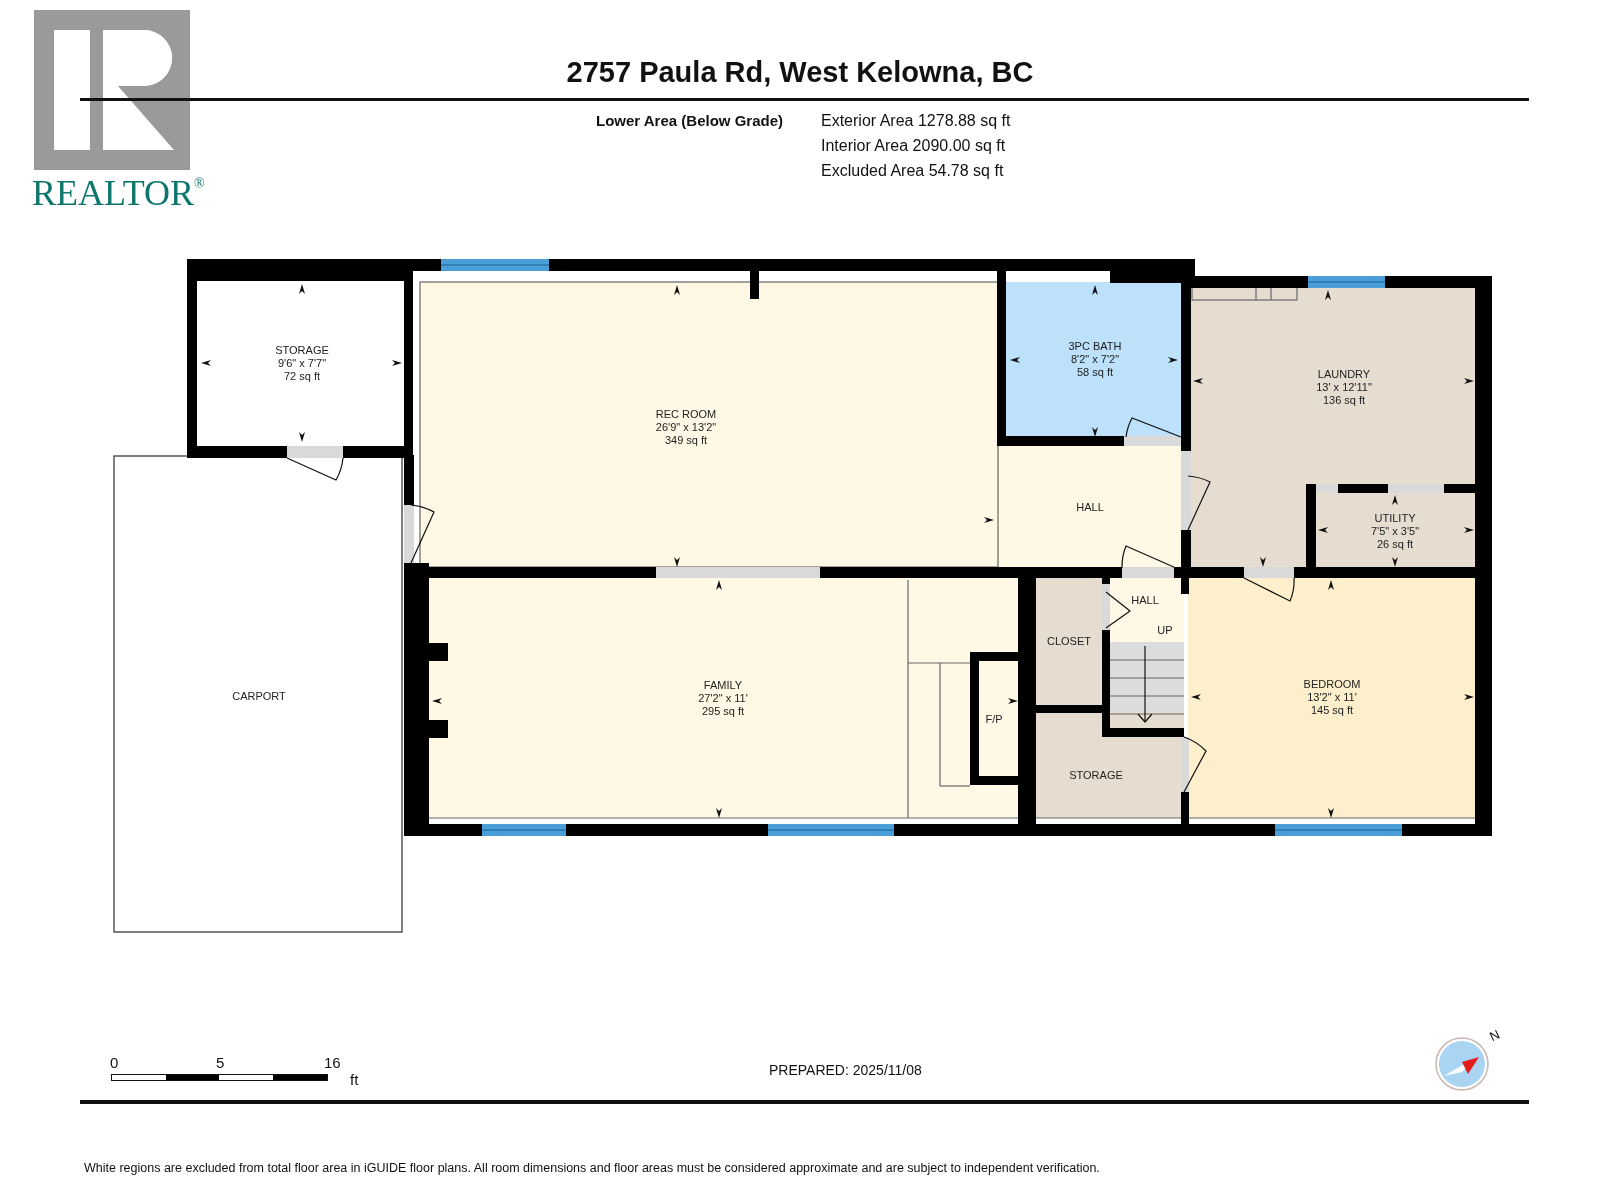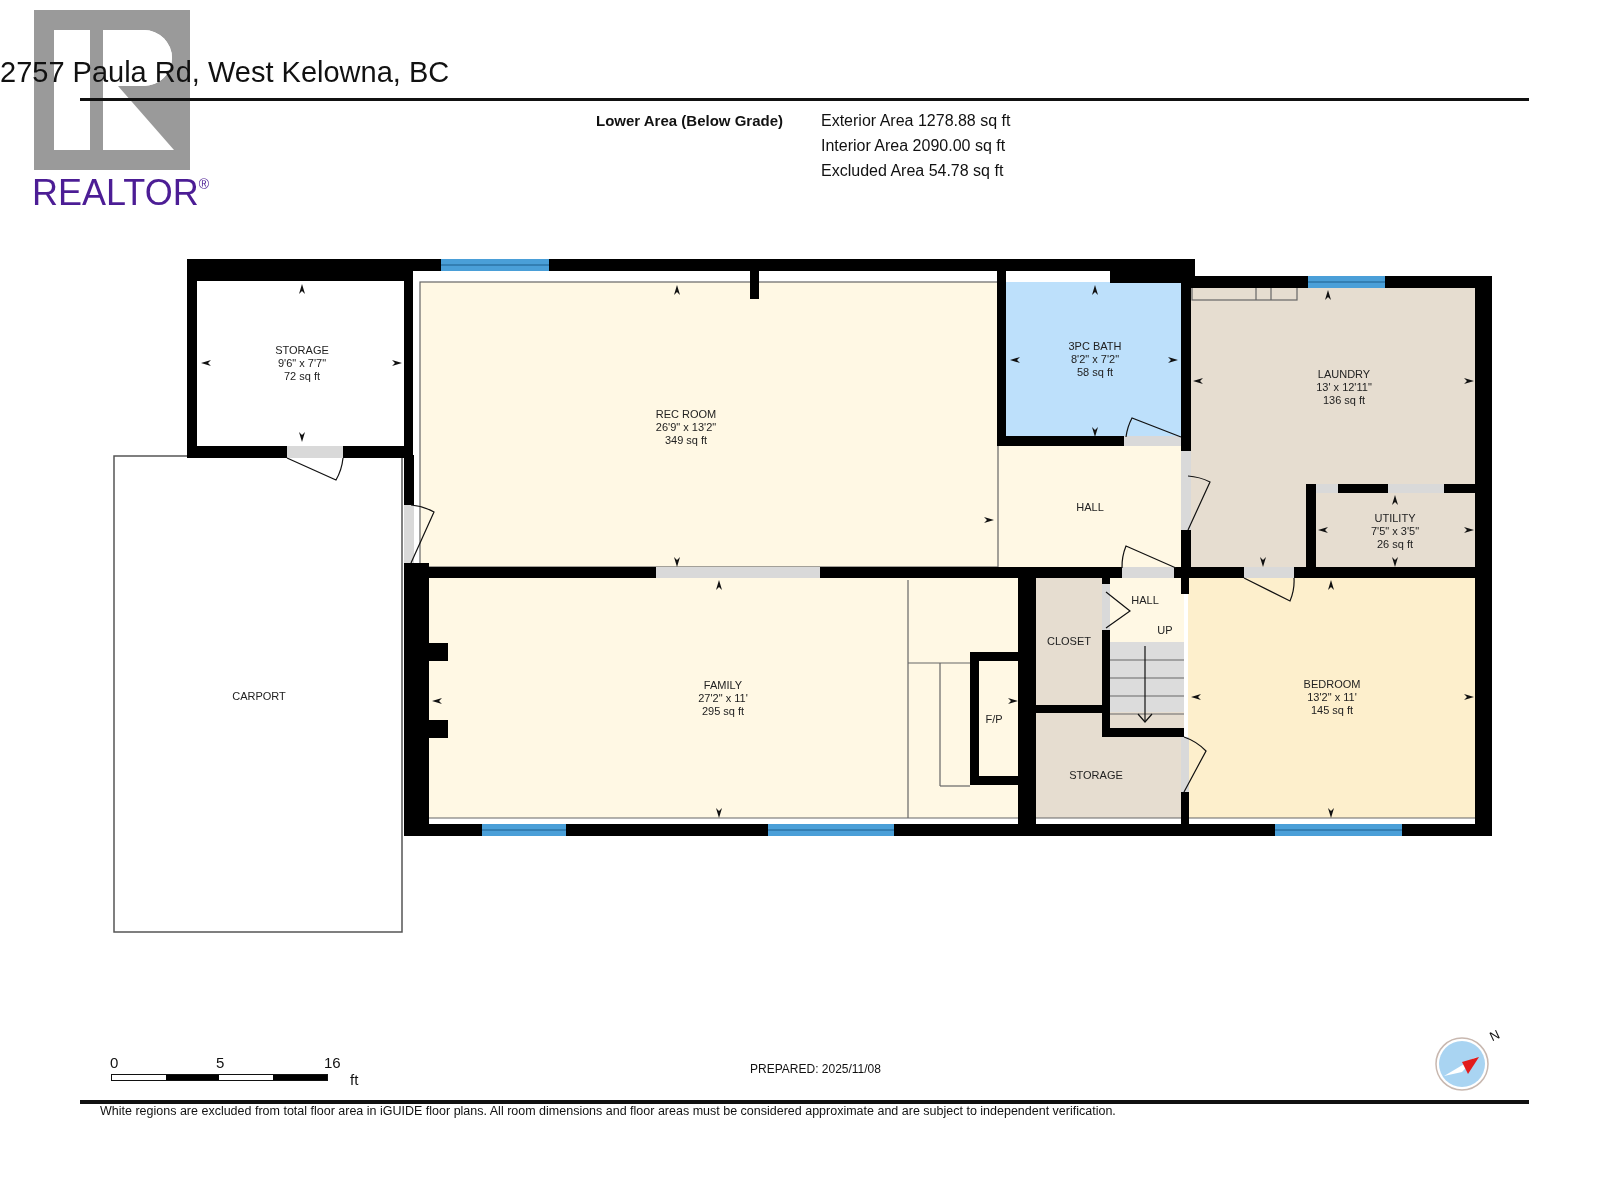--- a/index.html
+++ b/index.html
@@ -1,32 +1,32 @@
 <!DOCTYPE html>
 <html><head>
 <meta charset="utf-8">
 <style>
   html, body { margin:0; padding:0; background:#ffffff; }
   body { width:1600px; height:1200px; position:relative; overflow:hidden; font-family:"Liberation Sans", sans-serif; color:#111; }
   .abs { position:absolute; }
   #logo { left:34px; top:10px; width:156px; height:160px; }
-  #logo-text { left:32px; top:172px; font-size:36px; color:#4c1d95; letter-spacing:0px; font-family:Liberation Sans, sans-serif; }
+  #logo-text { left:32px; top:172px; font-size:36px; color:#0f766e; letter-spacing:0px; font-family:Liberation Serif, serif; }
   #logo-text sup { font-size:14px; vertical-align:top; position:relative; top:4px; }
-  #title { left:0; width:1600px; top:56px; text-align:left; font-weight:normal; font-size:29px; }
+  #title { left:0; width:1600px; top:56px; text-align:center; font-weight:bold; font-size:29px; }
   #title-rule { left:80px; top:98px; width:1449px; height:3px; background:#111; }
   #level-label { left:596px; top:112px; font-weight:bold; font-size:15px; }
   .area-line { left:821px; font-size:16px; }
   #plan { left:0; top:0; }
   .room-text { font-family:"Liberation Sans", sans-serif; font-size:11px; fill:#222; text-anchor:middle; }
   #scale { left:110px; top:1052px; }
   .scale-num { position:absolute; font-size:15px; }
-  #prepared { left:750px; top:1062px; font-size:12px; }
+  #prepared { left:769px; top:1062px; font-size:14px; }
   #compass { left:1434px; top:1032px; }
   #footer-rule { left:80px; top:1100px; width:1449px; height:4px; background:#111; }
-  #disclaimer { left:84px; top:1104px; font-size:12.5px;margin-left:16px; }
+  #disclaimer { left:84px; top:1161px; font-size:12.5px; }
 </style>
 </head>
 <body>
 
 <div id="logo" class="abs">
   <svg width="156" height="160" viewBox="0 0 156 160">
     <rect x="0" y="0" width="156" height="160" fill="#9a9a9a"></rect>
     <rect x="20" y="20" width="36" height="120" fill="#ffffff"></rect>
     <path d="M69 20 H110 A28 28 0 0 1 110 76 H84 L140 140 H69 Z" fill="#ffffff"></path>
     <path d="M92 20 A0 0 0 0 1 92 20" fill="none"></path>

